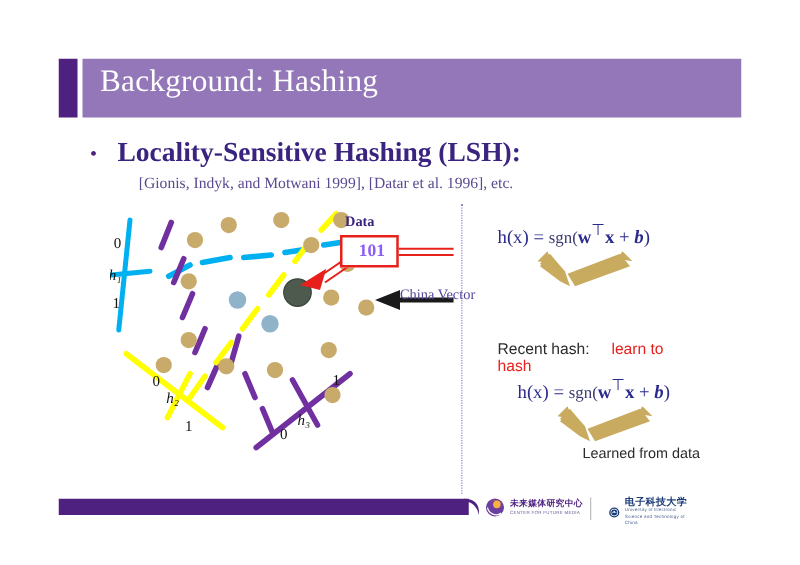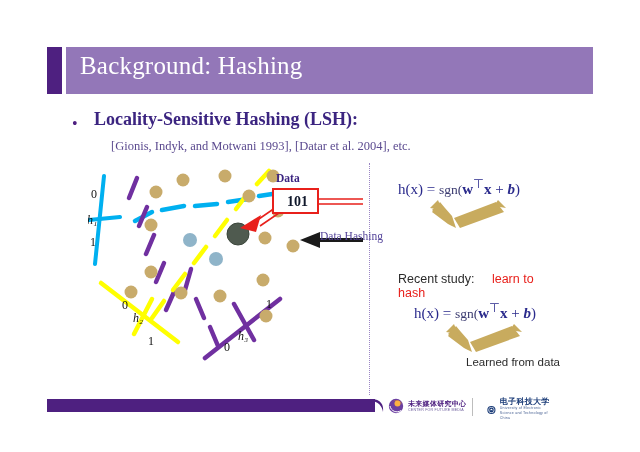--- a/index.html
+++ b/index.html
@@ -10,39 +10,39 @@
   .title-accent{position:absolute;left:47px;top:47px;width:15px;height:47px;background:#4e2080;}
   .title-bar{position:absolute;left:66px;top:47px;width:527px;height:47px;
              background:#9377b8;}
   .title-text{position:absolute;left:14px;top:5px;color:#ffffff;
               font-family:"Liberation Serif",serif;font-size:25px;letter-spacing:.2px;}
 
   
   .bullet-dot{position:absolute;left:72px;top:115px;color:#4e2080;font-size:16px;
               font-family:"Liberation Serif",serif;}
   .bullet-head{position:absolute;left:94px;top:109px;color:#3b2480;
-               font-family:"Liberation Serif",serif;font-size:18px;font-weight:bold;}
+               font-family:"Liberation Serif",serif;font-size:22px;font-weight:bold;}
   .citation{position:absolute;left:111px;top:139px;color:#5b4a8f;
             font-family:"Liberation Serif",serif;font-size:12.5px;}
 
   
   .divider{position:absolute;left:369px;top:163px;width:0;height:232px;
            border-left:1px dotted #9b86c4;}
 
   
   .diagram{position:absolute;left:88px;top:168px;width:275px;height:195px;}
   .diagram svg{display:block;}
 
   
   .query-label{position:absolute;left:276px;top:172px;color:#3b2480;font-weight:bold;
                font-family:"Liberation Serif",serif;font-size:11.5px;}
   .query-box{position:absolute;left:272px;top:188px;width:47px;height:26px;
              border:2.5px solid #e8201b;background:#ffffff;box-sizing:border-box;}
   .query-code{position:absolute;left:0;top:0;width:47px;height:26px;line-height:24px;
-              text-align:center;color:#0f172a;font-weight:bold;
+              text-align:center;color:#8b5cf6;font-weight:bold;
               font-family:"Liberation Serif",serif;font-size:14px;}
 
   .datavec-label{position:absolute;left:320px;top:230px;color:#54449a;
                  font-family:"Liberation Serif",serif;font-size:11.5px;}
 
   
   .right{position:absolute;left:398px;top:176px;width:230px;}
   .rc-caption{color:#2b2b2b;font-family:"Liberation Sans",sans-serif;font-size:11.5px;}
   .formula{margin-top:0;color:#2a2a8c;font-family:"Liberation Serif",serif;font-size:15px;
            white-space:nowrap;}
@@ -76,21 +76,21 @@
 
 <div class="slide">
 
   <div class="title-accent"></div>
   <div class="title-bar">
     <div class="title-text">Background: Hashing</div>
   </div>
 
   <div class="bullet-dot">•</div>
   <div class="bullet-head">Locality-Sensitive Hashing (LSH):</div>
-  <div class="citation">[Gionis, Indyk, and Motwani 1993], [Datar et al. 2004], etc.</div>
+  <div class="citation">[Gionis, Indyk, and Motwani 1999], [Datar et al. 1996], etc.</div>
 
   <div class="divider"></div>
 
   <div class="diagram">
     <svg width="275" height="195" viewBox="0 0 275 195" xmlns="http://www.w3.org/2000/svg">
 
       <g>
         <line x1="16" y1="8" x2="7" y2="96" stroke="#00b0f0" stroke-width="4" stroke-linecap="round"></line>
         <line x1="1" y1="52" x2="32" y2="49" stroke="#00b0f0" stroke-width="4" stroke-linecap="round"></line>
       </g>
@@ -175,21 +175,21 @@
       <text class="lbl" x="178" y="140" font-size="12" fill="#111">1</text>
       <text class="lbl" x="136" y="183" font-size="12" fill="#111">0</text>
       <text class="lbl" x="150" y="172" font-size="12" fill="#111" font-style="italic">h₃</text>
     </svg>
   </div>
 
   <div class="query-label">Data</div>
   <div class="query-box">
     <div class="query-code">101</div>
   </div>
-  <div class="datavec-label">Data Hashing</div>
+  <div class="datavec-label">China Vector</div>
 
   <div class="right">
     <div class="formula">
       <span>h(x)</span>
       <span>=</span>
       <span class="sgn">sgn(</span><span class="v">w</span><sup>⊤</sup><span class="v">x</span>
       <span>+</span>
       <span style="font-style:italic;font-weight:bold;">b</span><span>)</span>
     </div>
     <div class="arrow-wrap">
@@ -197,21 +197,21 @@
         <polygon points="42,4 34,14 50,26 58,30 54,18 47,10" fill="#c8ab5e"></polygon>
         <polygon points="40,6 34,12 46,22 54,28 48,18" fill="#c8ab5e"></polygon>
         <polygon points="98,4 106,14 62,30 56,20" fill="#c8ab5e"></polygon>
         <polygon points="100,2 108,10 96,8" fill="#c8ab5e"></polygon>
         <polygon points="40,2 32,10 44,12" fill="#c8ab5e"></polygon>
       </svg>
     </div>
   </div>
 
   <div class="recent">
-    <span>Recent study:</span>
+    <span>Recent hash:</span>
     <span class="hl">learn to hash</span>
   </div>
 
   <div class="right" style="top:300px;">
     <div class="formula" style="margin-left:16px;">
       <span>h(x)</span>
       <span>=</span>
       <span class="sgn">sgn(</span><span class="v">w</span><sup>⊤</sup><span class="v">x</span>
       <span>+</span>
       <span style="font-style:italic;font-weight:bold;">b</span><span>)</span>

